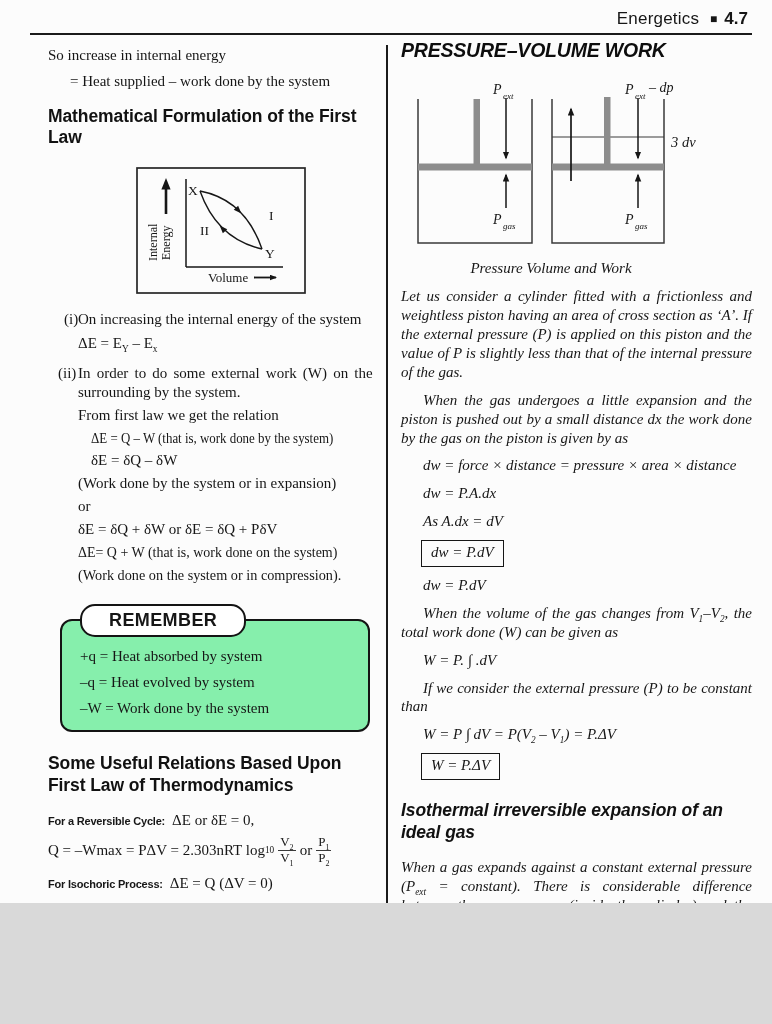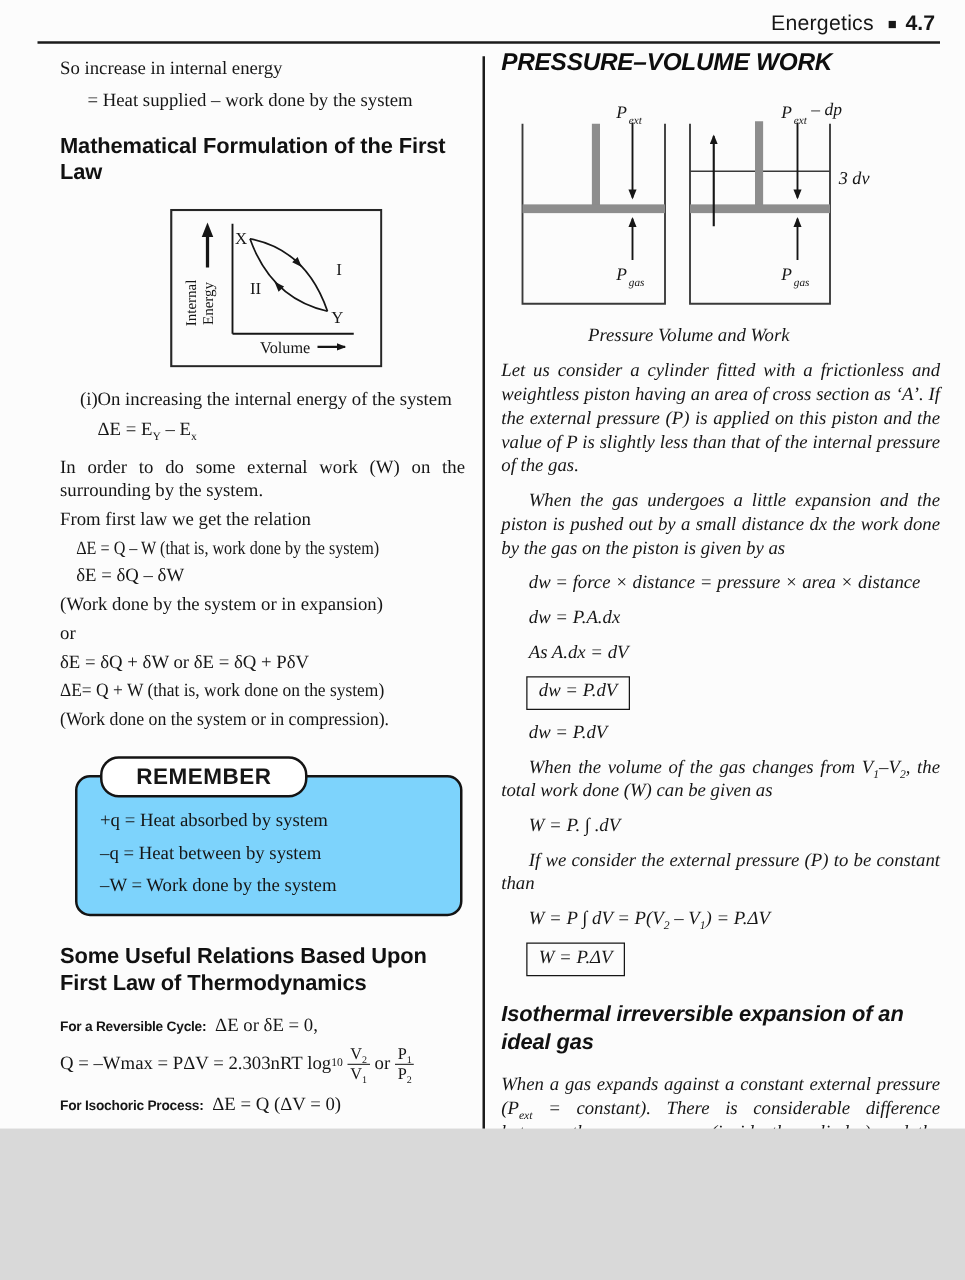--- a/index.html
+++ b/index.html
@@ -34,21 +34,21 @@
   .item-marker{flex:none;width:30px;padding-left:16px;box-sizing:border-box;}
   .item2 .item-marker{padding-left:10px;}
   .item-body{flex:1;}
   .eq-i1{margin-top:5px;}
   .pline{margin-top:4px;}
   .eqline{margin:4px 0 0 13px;}
   .cond86{display:inline-block;transform:scaleX(.86);transform-origin:0 60%;white-space:nowrap;}
   .cond93{display:inline-block;transform:scaleX(.93);transform-origin:0 60%;white-space:nowrap;}
   .cond95{display:inline-block;transform:scaleX(.95);transform-origin:0 60%;white-space:nowrap;}
   
-  .remember{position:relative;margin:34px 2px 0 12px;background:#7dd3fc;border:2.2px solid #141414;
+  .remember{position:relative;margin:34px 2px 0 12px;background:#86efac;border:2.2px solid #141414;
             border-radius:12px;padding:26px 14px 12px 18px;}
   .remember-label{position:absolute;top:-17px;left:18px;background:#fff;border:2.6px solid #141414;
                   border-radius:15px;padding:3px 27px 4px;font-family:"Liberation Sans",sans-serif;
                   font-weight:700;font-size:18px;letter-spacing:.4px;}
   .remember p{margin:0 0 7px;}
   .remember p:last-child{margin-bottom:1px;}
   .useful-heading{margin-top:21px;}
   .rel-line{margin-top:9px;}
   .lead{font-family:"Liberation Sans",sans-serif;font-weight:700;
         font-size:11px;letter-spacing:-.2px;}
@@ -126,37 +126,38 @@
 
     <div class="item item1">
       <span class="item-marker">(i)</span>
       <div class="item-body">
         <p class="just">On increasing the internal energy of the system</p>
         <p class="eq-i1"><span>ΔE = E</span><sub>Y</sub><span> – E</span><sub>x</sub></p>
       </div>
     </div>
 
     <div class="item item2">
+      <span class="item-marker">(ii)</span>
       <div class="item-body">
         <p class="just">In order to do some external work (W) on the surrounding by the system.</p>
         <p class="pline">From first law we get the relation</p>
         <p class="eqline"><span class="cond86">ΔE = Q – W (that is, work done by the system)</span></p>
         <p class="eqline">δE = δQ – δW</p>
         <p class="pline">(Work done by the system or in expansion)</p>
         <p class="pline">or</p>
         <p class="pline">δE = δQ + δW or δE = δQ + PδV</p>
         <p class="pline"><span class="cond93">ΔE= Q + W (that is, work done on the system)</span></p>
         <p class="pline"><span class="cond95">(Work done on the system or in compression).</span></p>
       </div>
     </div>
 
     <div class="remember">
       <span class="remember-label">REMEMBER</span>
       <p>+q = Heat absorbed by system</p>
-      <p>–q = Heat between by system</p>
+      <p>–q = Heat evolved by system</p>
       <p>–W = Work done by the system</p>
     </div>
 
     <h2 class="sans-h useful-heading">Some Useful Relations Based Upon First Law of Thermodynamics</h2>
 
     <p class="rel-line">
       <span class="lead">For a Reversible Cycle:</span><span>ΔE or δE = 0,</span>
     </p>
 
     <div class="qrow">

